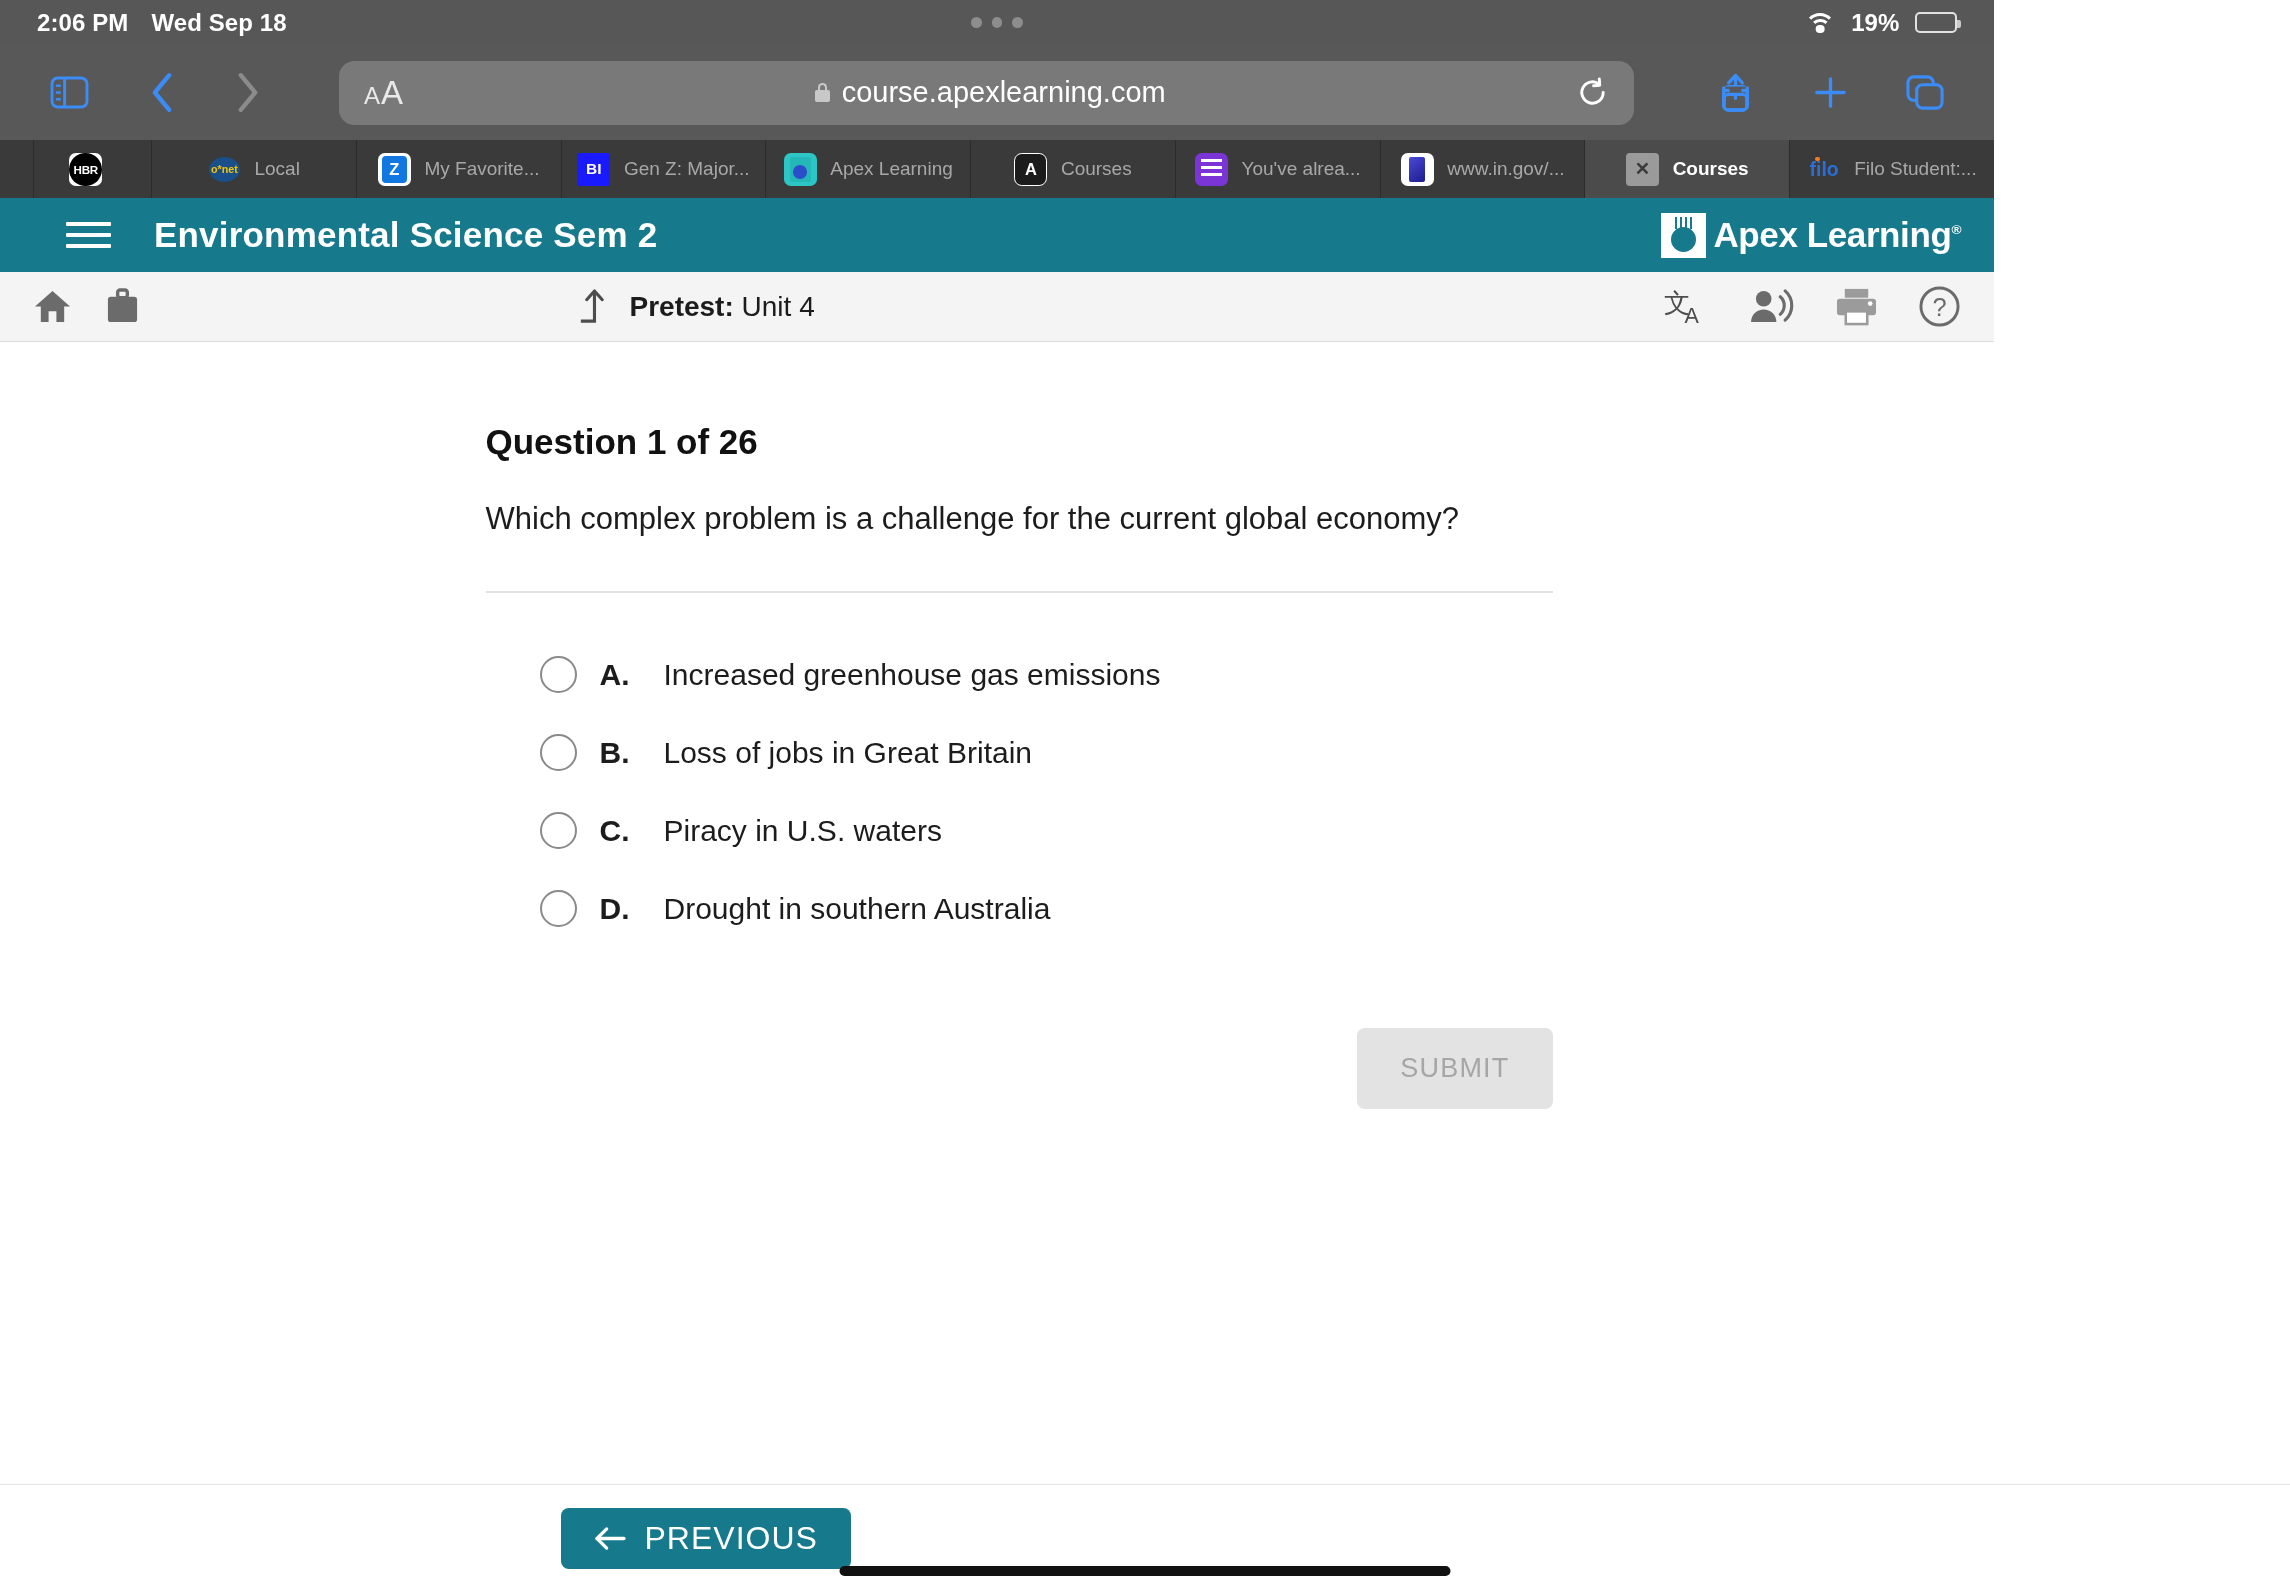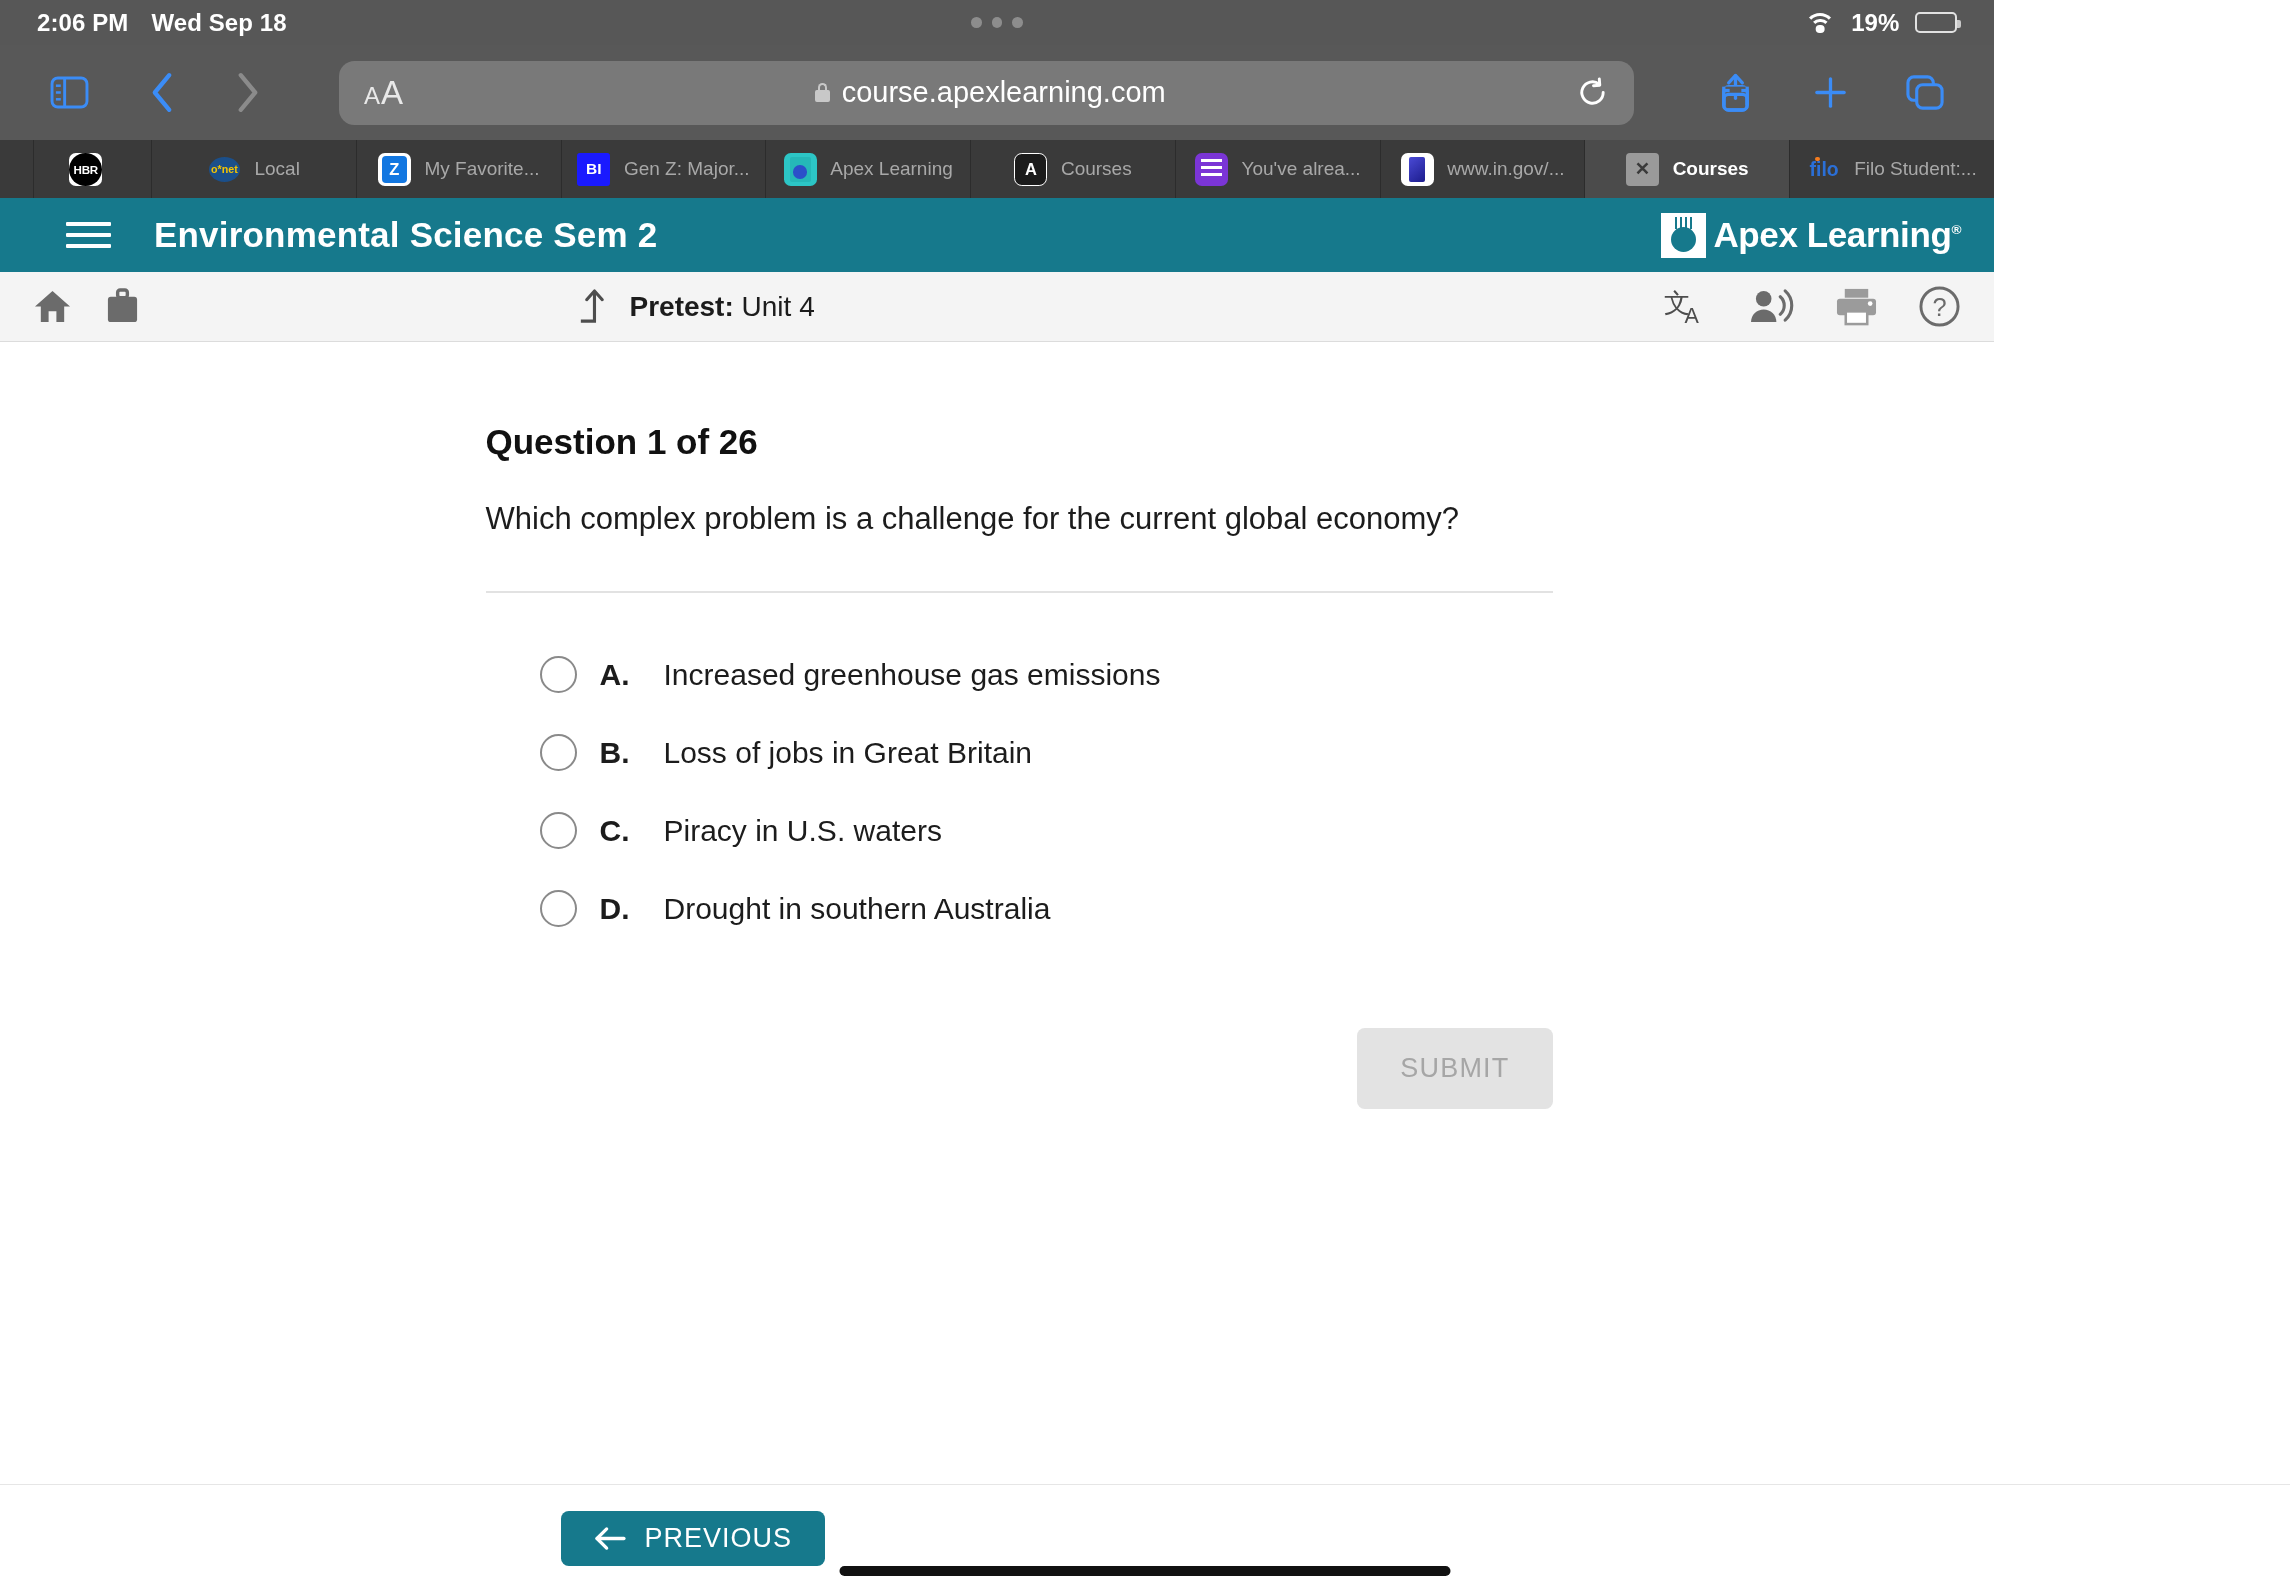--- a/index.html
+++ b/index.html
@@ -134,21 +134,21 @@
   .opt-letter{ font-size:30px; font-weight:700; color:#1c1c1c; width:41px; }
   .opt-text{ font-size:30px; color:#1c1c1c; }
   .submit-row{ display:flex; justify-content:flex-end; padding-right:0; margin-top:80px; }
   .submit{ background:#e3e3e3; color:#a6a6a6; border:none; border-radius:7.8px;
            font-size:27px; letter-spacing:1.2px; padding:25px 43px; font-family:inherit;}
 
   
   .footer{ position:absolute; left:0; bottom:0; width:2290px; height:107px; background:#fff;
            border-top:1px solid #e6e6e6; display:flex; align-items:center; }
   .prev{ margin-left:561px; background:#16798c; color:#fff; border:none; border-radius:7.8px;
-         font-size:27px; letter-spacing:1px; padding:12px 33px; display:flex; align-items:center;
+         font-size:32px; letter-spacing:1px; padding:12px 33px; display:flex; align-items:center;
          gap:17.5px; font-family:inherit; }
   .homebar{ position:absolute; left:50%; transform:translateX(-50%); bottom:15.5px;
             width:611px; height:9.7px; border-radius:5.8px; background:#111; }
   svg{ display:block; }
 </style>
 </head>
 <body>
 
 <div class="screen">
 

